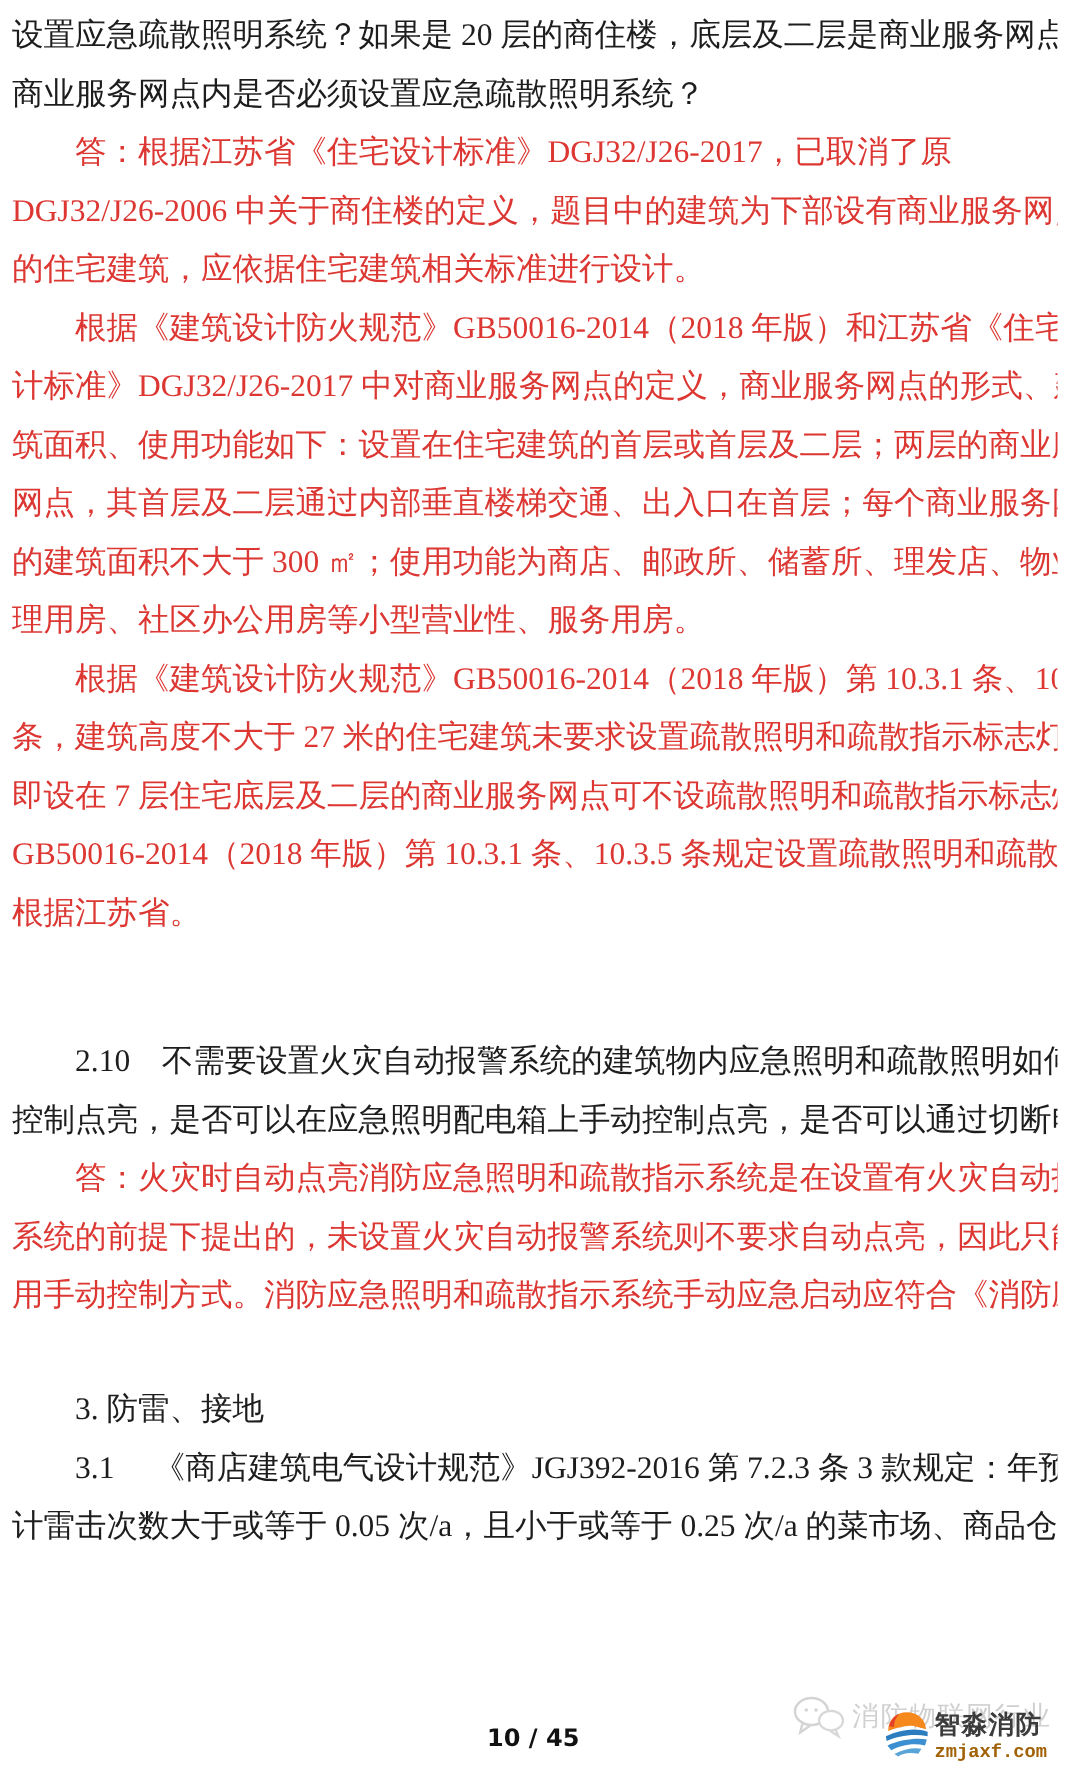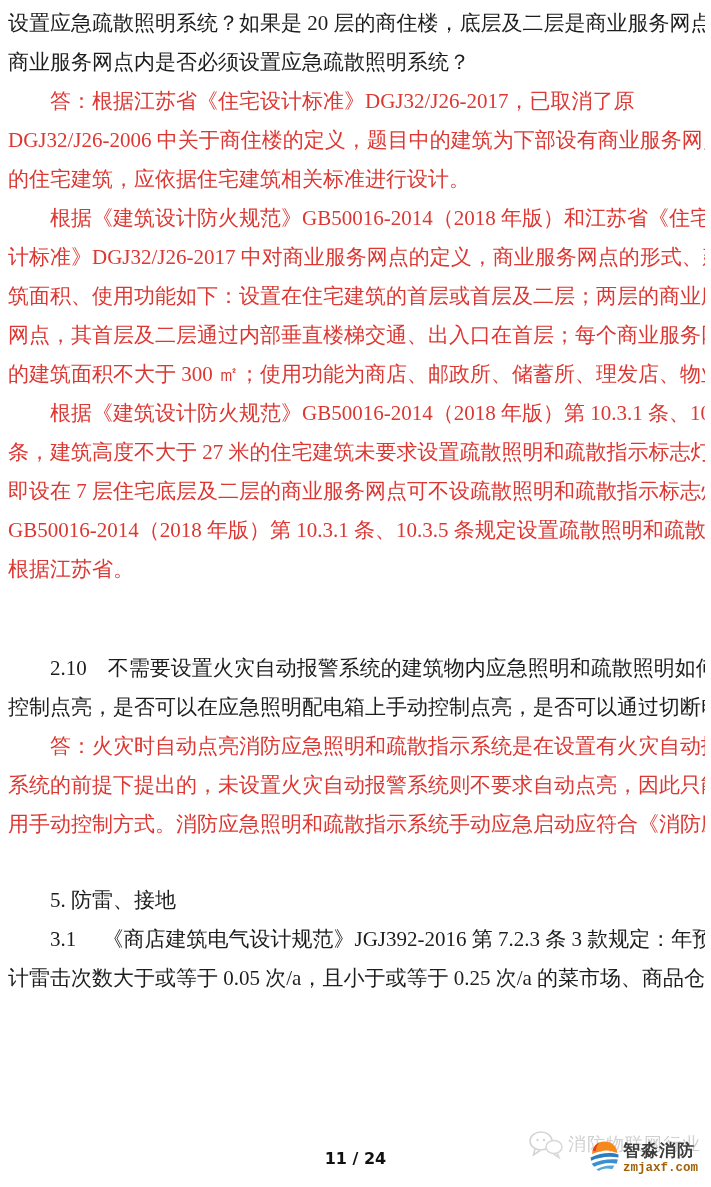--- a/index.html
+++ b/index.html
@@ -40,47 +40,48 @@
         <div class="line">答：根据江苏省《住宅设计标准》DGJ32/J26-2017，已取消了原</div>
         <div class="line">DGJ32/J26-2006 中关于商住楼的定义，题目中的建筑为下部设有商业服务网点</div>
         <div class="line">的住宅建筑，应依据住宅建筑相关标准进行设计。</div>
       </div>
       <div class="para red indent">
         <div class="line">根据《建筑设计防火规范》GB50016-2014（2018 年版）和江苏省《住宅设</div>
         <div class="line">计标准》DGJ32/J26-2017 中对商业服务网点的定义，商业服务网点的形式、建</div>
         <div class="line">筑面积、使用功能如下：设置在住宅建筑的首层或首层及二层；两层的商业服务</div>
         <div class="line">网点，其首层及二层通过内部垂直楼梯交通、出入口在首层；每个商业服务网点</div>
         <div class="line">的建筑面积不大于 300 ㎡；使用功能为商店、邮政所、储蓄所、理发店、物业管</div>
+        <div class="line">理用房、社区办公用房等小型营业性、服务用房。</div>
       </div>
       <div class="para red indent">
         <div class="line">根据《建筑设计防火规范》GB50016-2014（2018 年版）第 10.3.1 条、10.3.5</div>
         <div class="line">条，建筑高度不大于 27 米的住宅建筑未要求设置疏散照明和疏散指示标志灯，</div>
         <div class="line">即设在 7 层住宅底层及二层的商业服务网点可不设疏散照明和疏散指示标志灯；</div>
         <div class="line">GB50016-2014（2018 年版）第 10.3.1 条、10.3.5 条规定设置疏散照明和疏散指</div>
         <div class="line">根据江苏省。</div>
       </div>
       <div class="para black indent" style="margin-top: 60px;">
         <div class="line">2.10　不需要设置火灾自动报警系统的建筑物内应急照明和疏散照明如何</div>
         <div class="line">控制点亮，是否可以在应急照明配电箱上手动控制点亮，是否可以通过切断电源</div>
       </div>
       <div class="para red indent">
         <div class="line">答：火灾时自动点亮消防应急照明和疏散指示系统是在设置有火灾自动报警</div>
         <div class="line">系统的前提下提出的，未设置火灾自动报警系统则不要求自动点亮，因此只能采</div>
         <div class="line">用手动控制方式。消防应急照明和疏散指示系统手动应急启动应符合《消防应急</div>
       </div>
       <div class="para black indent" style="margin-top: 37px;">
-        <div class="line">5. 防雷、接地</div>
+        <div class="line">3. 防雷、接地</div>
       </div>
       <div class="para black indent">
         <div class="line">3.1　 《商店建筑电气设计规范》JGJ392-2016 第 7.2.3 条 3 款规定：年预</div>
         <div class="line">计雷击次数大于或等于 0.05 次/a，且小于或等于 0.25 次/a 的菜市场、商品仓</div>
       </div>
     </div>
 
-  <div class="footer">11 / 24</div>
+  <div class="footer">10 / 45</div>
 
   <div class="watermark">
     <span class="wm-bubbles">
       <svg width="36" height="30" viewBox="0 0 36 30">
         <ellipse cx="13" cy="11" rx="11" ry="9" fill="#ffffff" stroke="#d4d4d4" stroke-width="1.6"></ellipse>
         <path d="M7 19 L5.5 25 L12 20.5" fill="none" stroke="#d4d4d4" stroke-width="1.6"></path>
         <circle cx="9.5" cy="10" r="1.2" fill="#d4d4d4"></circle>
         <circle cx="16" cy="10" r="1.2" fill="#d4d4d4"></circle>
         <ellipse cx="26" cy="17" rx="8" ry="6.5" fill="#ffffff" stroke="#d8d8d8" stroke-width="1.5"></ellipse>
         <path d="M29 23 L31 27.5 L25.5 24" fill="none" stroke="#d8d8d8" stroke-width="1.5"></path>

